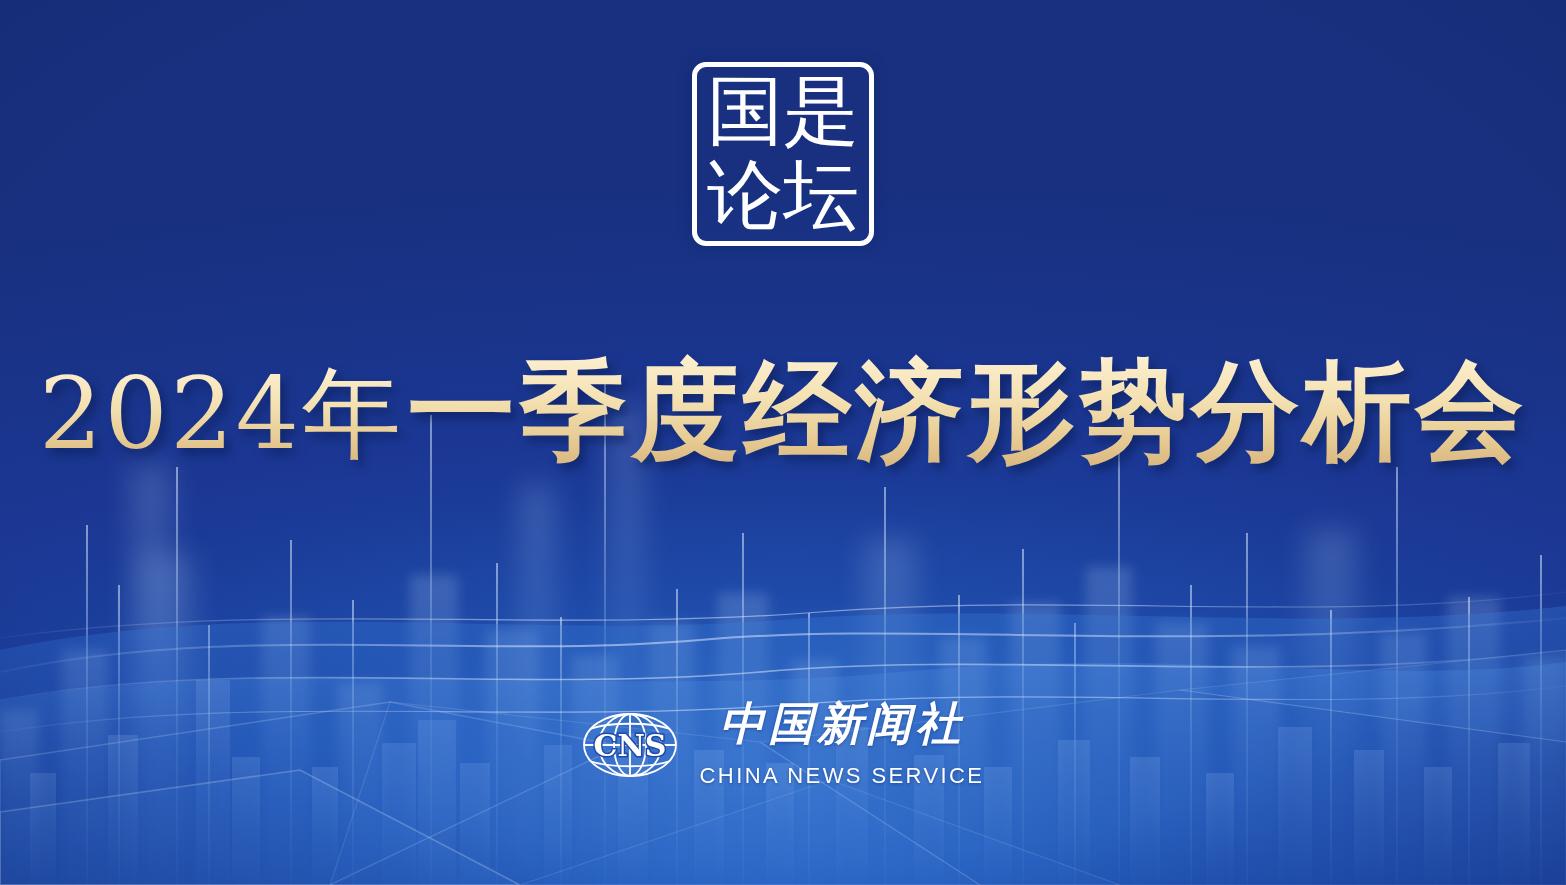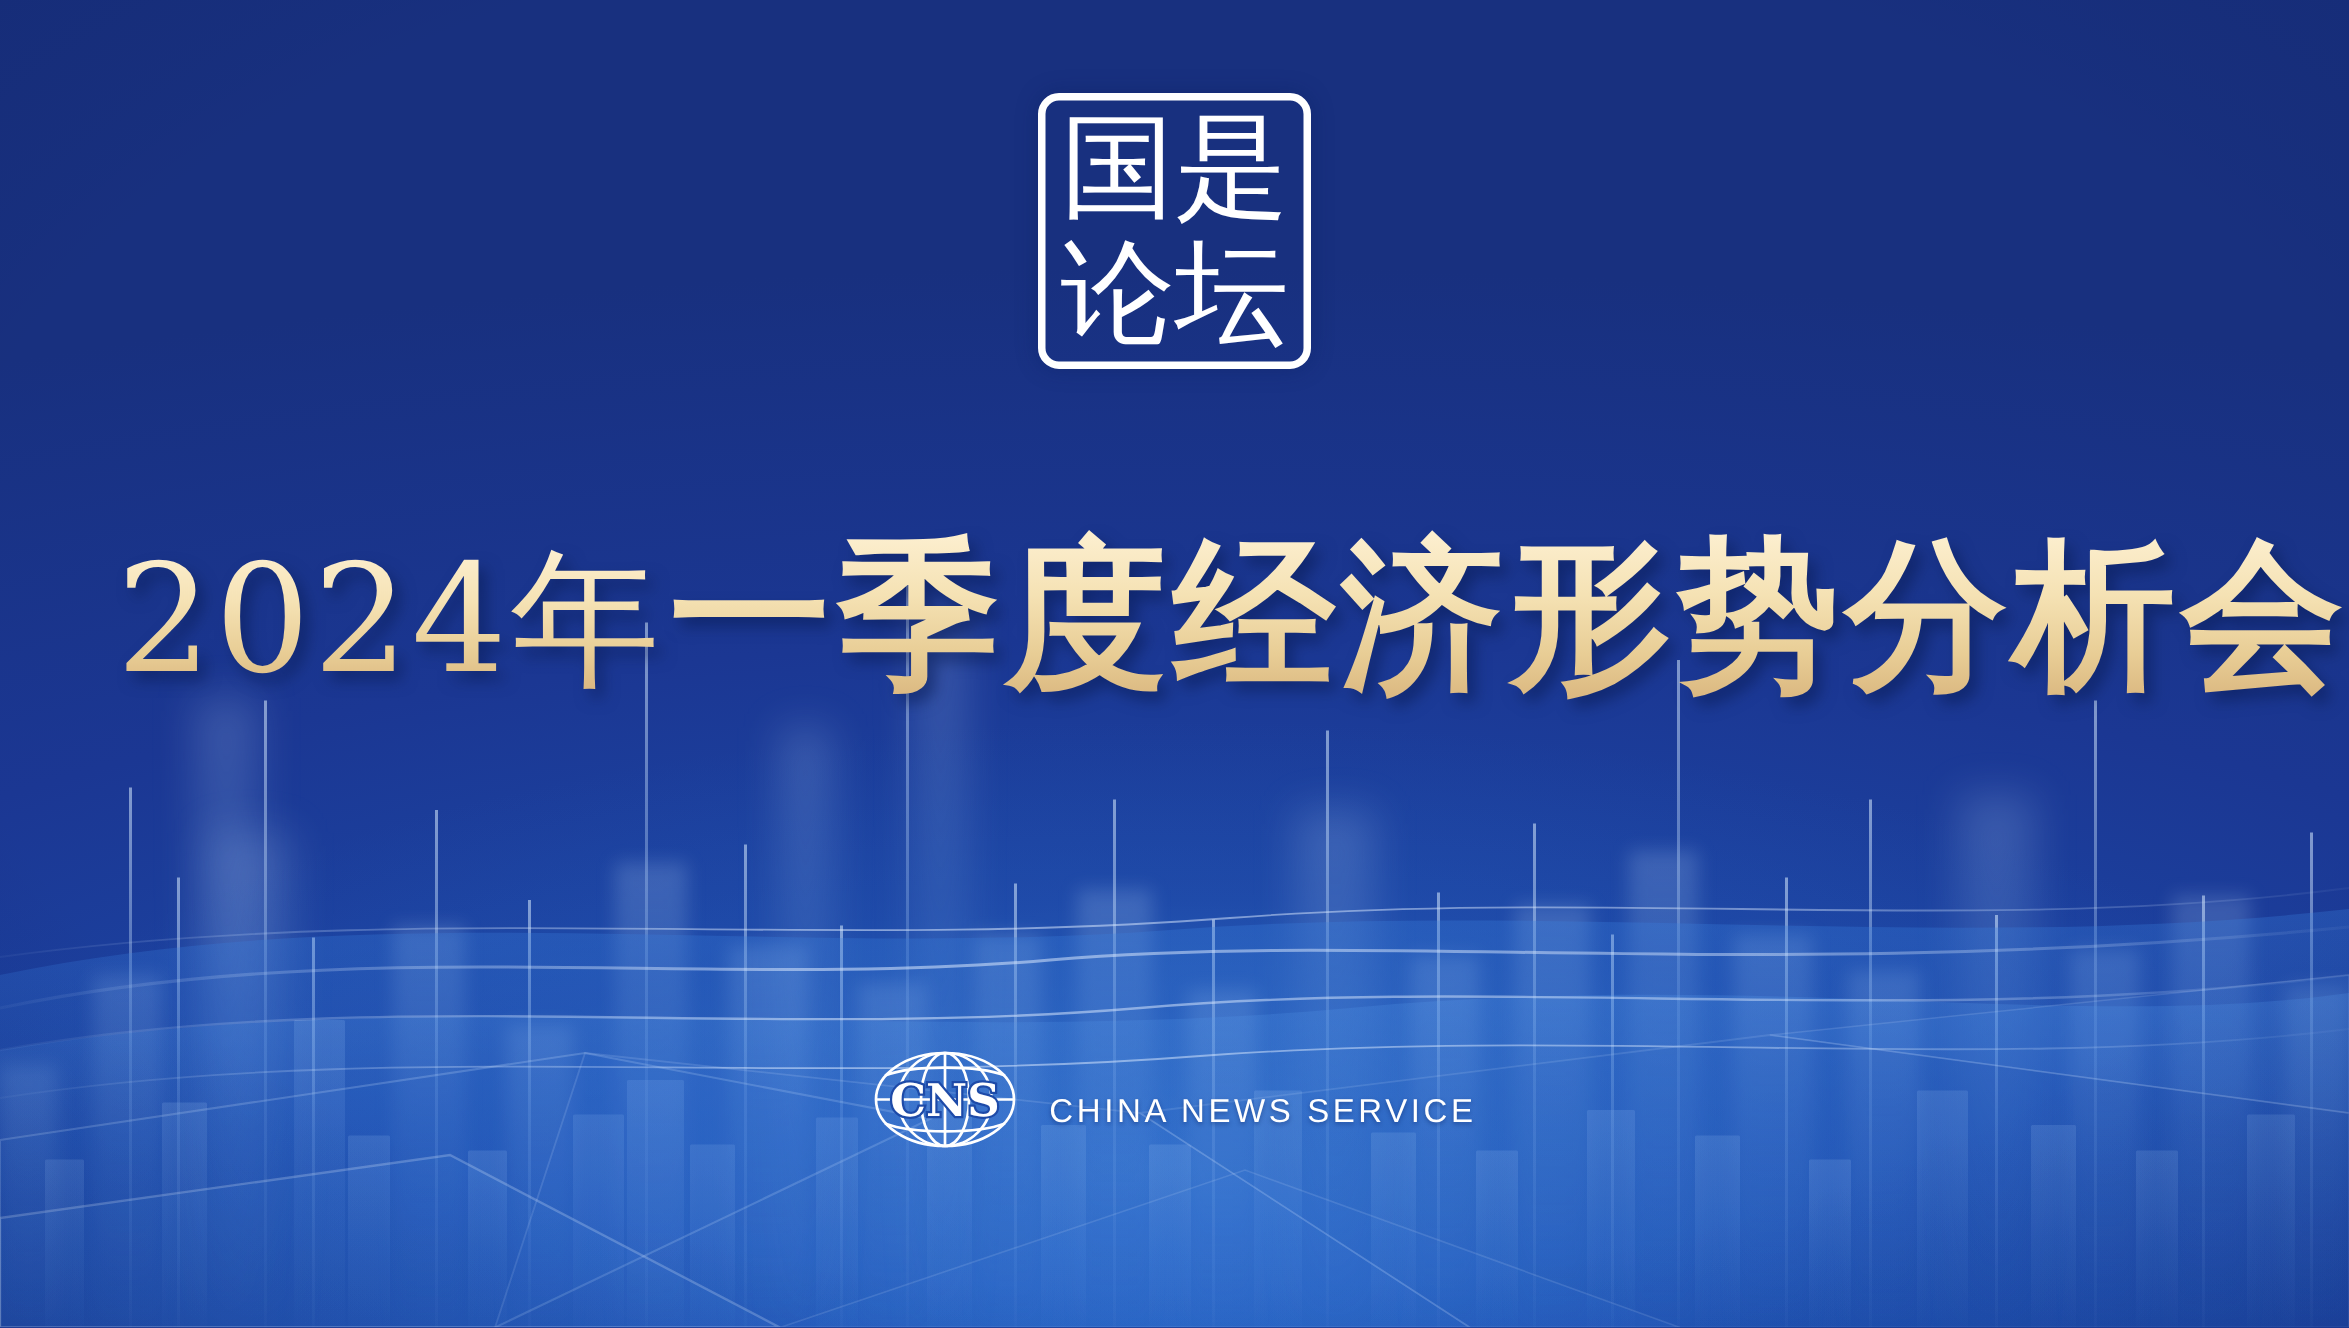--- a/index.html
+++ b/index.html
@@ -74,21 +74,21 @@
   #forum-logo .c0 { align-items:flex-start; justify-content:flex-start; }
   #forum-logo .c1 { align-items:flex-start; justify-content:flex-end; }
   #forum-logo .c2 { align-items:flex-end; justify-content:flex-start; }
   #forum-logo .c3 { align-items:flex-end; justify-content:flex-end; }
 
   
   #title-block {
     position:absolute;
     left:0; top:336px;
     width:100%;
-    text-align:right;
+    text-align:center;
   }
   .gold {
     font-family:"DejaVu Serif","Liberation Serif",serif;
     background:linear-gradient(180deg,#fdf0d2 0%,#f5e2b4 38%,#e8cd95 72%,#d9b57e 100%);
     -webkit-background-clip:text;
     background-clip:text;
     color:transparent;
     -webkit-text-fill-color:transparent;
     display:inline-block;
     filter:drop-shadow(5px 6px 5px rgba(8,25,80,0.55));
@@ -271,17 +271,18 @@
         <ellipse cx="48" cy="33" rx="31" ry="31"></ellipse>
         <ellipse cx="48" cy="33" rx="16" ry="31"></ellipse>
         <line x1="48" y1="2" x2="48" y2="64"></line>
         <line x1="2" y1="33" x2="94" y2="33"></line>
         <path d="M8,17 C26,10 70,10 88,17"></path>
         <path d="M8,49 C26,56 70,56 88,49"></path>
       </g>
       <text x="48" y="44" text-anchor="middle" font-family="DejaVu Serif, Liberation Serif, serif" font-size="30" font-weight="700" fill="#ffffff" stroke="#1d4aa8" stroke-width="3" paint-order="stroke">CNS</text>
     </svg>
     <div id="cns-words">
+      <div id="cns-cn">中国新闻社</div>
       <div id="cns-en">CHINA NEWS SERVICE</div>
     </div>
   </div>
 
 </div>
 
 </body></html>

